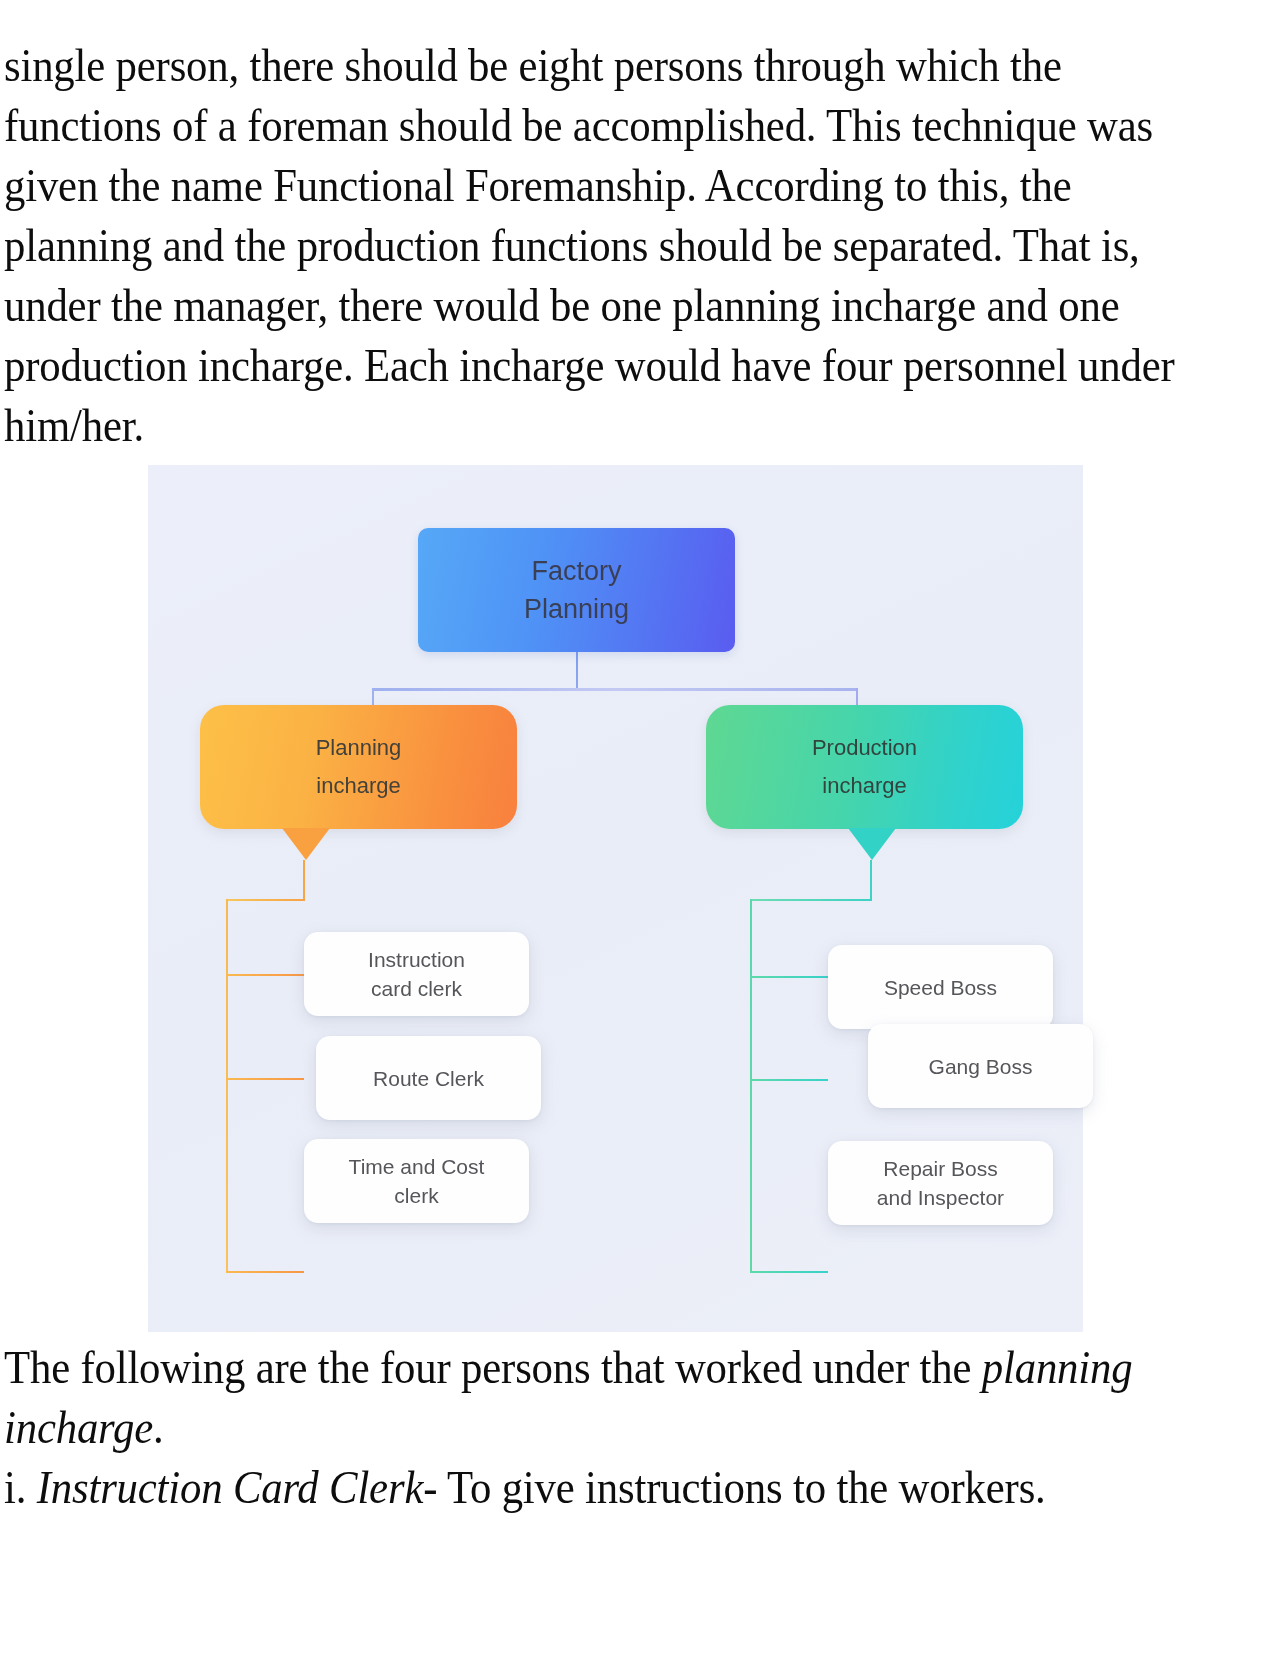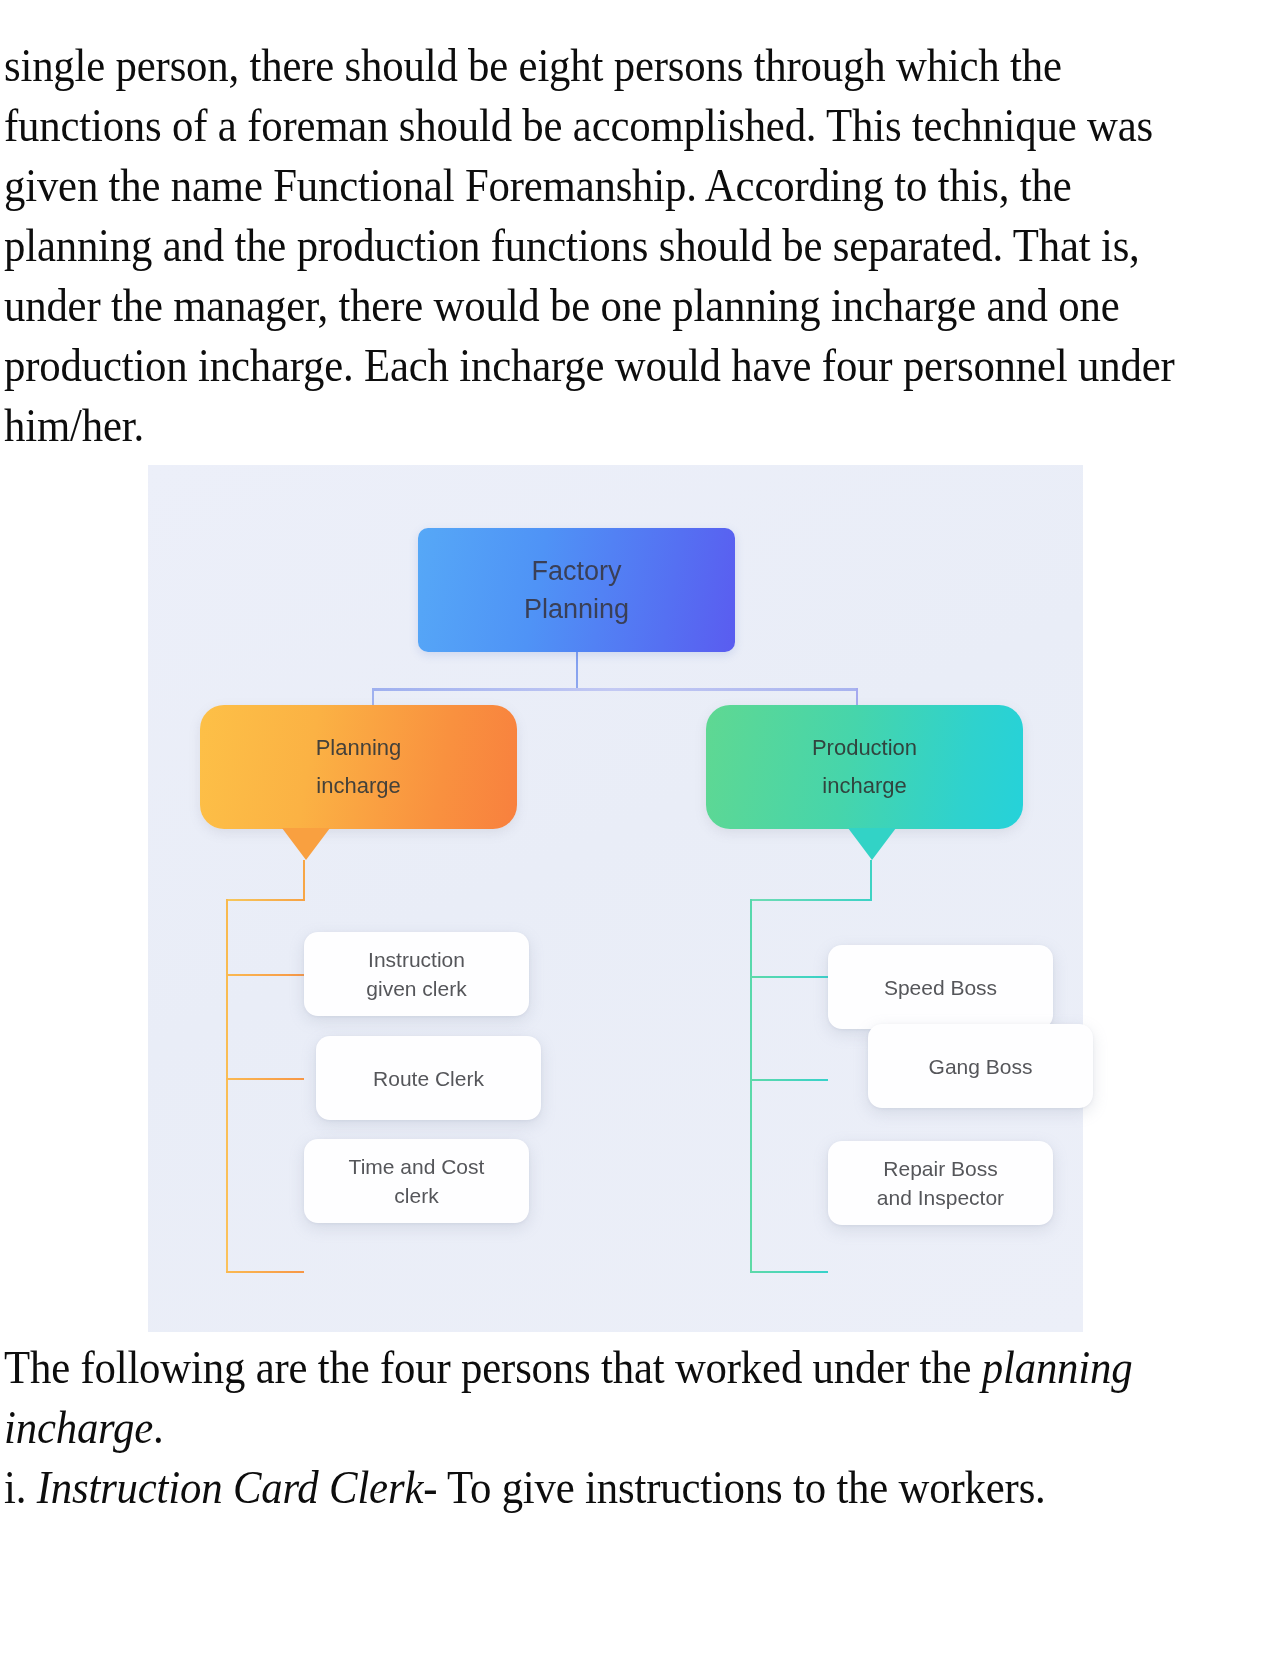--- a/index.html
+++ b/index.html
@@ -187,21 +187,21 @@
   <div class="conn" id="rb-stem"></div>
   <div class="conn" id="rb-top"></div>
   <div class="conn" id="rb-spine"></div>
   <div class="conn rb-stub" id="rb-stub1"></div>
   <div class="conn rb-stub" id="rb-stub2"></div>
   <div class="conn rb-stub" id="rb-stub3"></div>
 
   <div class="node leaf" id="leaf-l1">
     <div>
       <span class="nlabel">Instruction</span>
-      <span class="nlabel">given clerk</span>
+      <span class="nlabel">card clerk</span>
     </div>
   </div>
   <div class="node leaf" id="leaf-l2">
     <div>
       <span class="nlabel">Route Clerk</span>
     </div>
   </div>
   <div class="node leaf" id="leaf-l3">
     <div>
       <span class="nlabel">Time and Cost</span>

